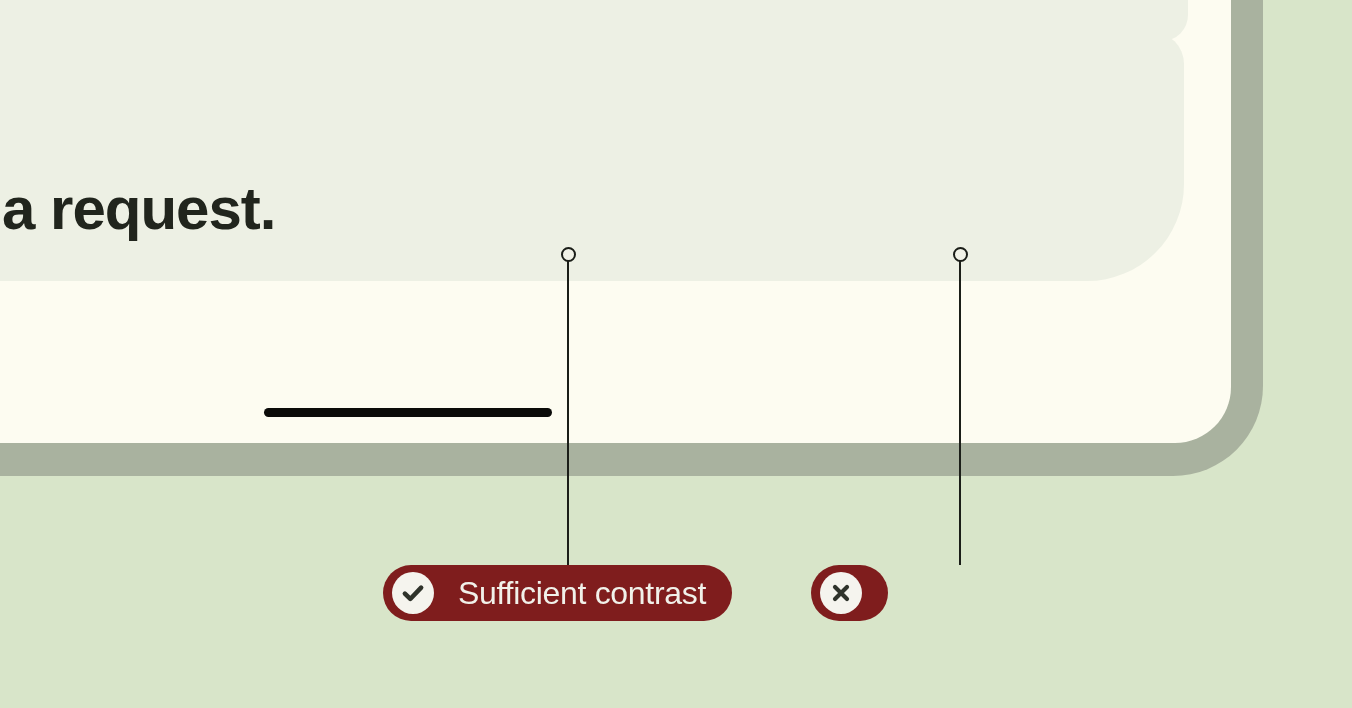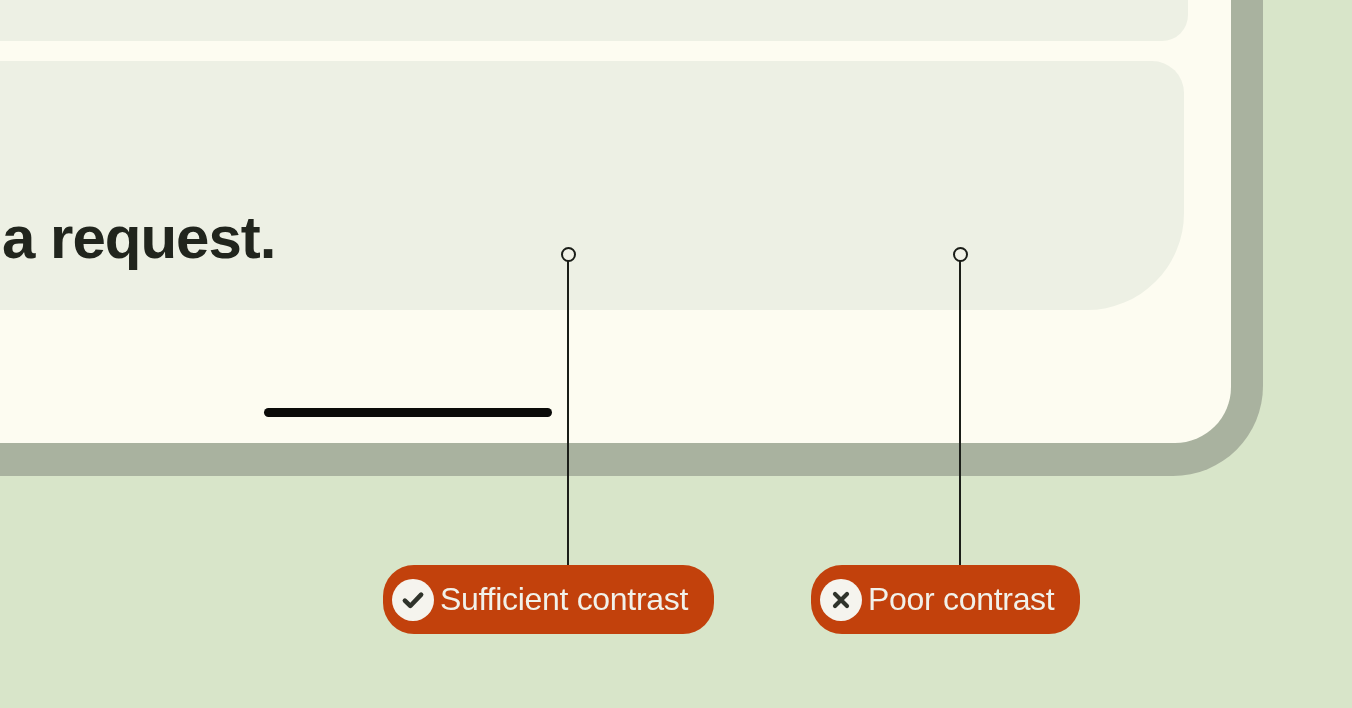--- a/index.html
+++ b/index.html
@@ -28,21 +28,21 @@
   }
   
   .panel-top {
     left: 0; top: 0;
     width: 1188px; height: 41px;
     background: #edf0e4;
     border-radius: 0 0 26px 0;
   }
   
   .panel-main {
-    left: 0; top: 61px;
+    left: 0; top: 32px;
     width: 1184px; height: 249px;
     background: #edf0e4;
     border-radius: 0 32px 97px 0;
   }
   .message {
     left: 2px; top: 142px;
     font-size: 60px;
     font-weight: 700;
     letter-spacing: -1px;
     color: #21251d;
@@ -92,26 +92,26 @@
     border-radius: 50%;
     border: 2.6px solid #1b1e18;
     background: #f1f2e7;
   }
   .dot-1 { left: 561px; top: 247px; }
   .dot-2 { left: 953px; top: 247px; }
 
   
   .badge {
     top: 565px;
-    height: 69px;
+    height: 56px;
     border-radius: 31px;
-    background: #c2410c;
+    background: #7f1d1d;
     display: flex;
     align-items: center;
-    gap: 6px;
+    gap: 24px;
     padding: 0 26px 0 9px;
   }
   .badge-1 { left: 383px; }
   .badge-2 { left: 811px; }
   .badge-icon {
     width: 42px; height: 42px;
     border-radius: 50%;
     background: #f5f4ee;
     display: flex;
     align-items: center;
@@ -157,14 +157,13 @@
   </span>
   <span class="badge-label">Sufficient contrast</span>
 </div>
 
 <div class="abs badge badge-2">
   <span class="badge-icon">
     <svg width="24" height="24" viewBox="0 0 24 24" fill="none">
       <path d="M6 6 L18 18 M18 6 L6 18" stroke="#2f332b" stroke-width="4.2" stroke-linecap="round" stroke-linejoin="round"></path>
     </svg>
   </span>
-  <span class="badge-label">Poor contrast</span>
 </div>
 
 </body></html>

